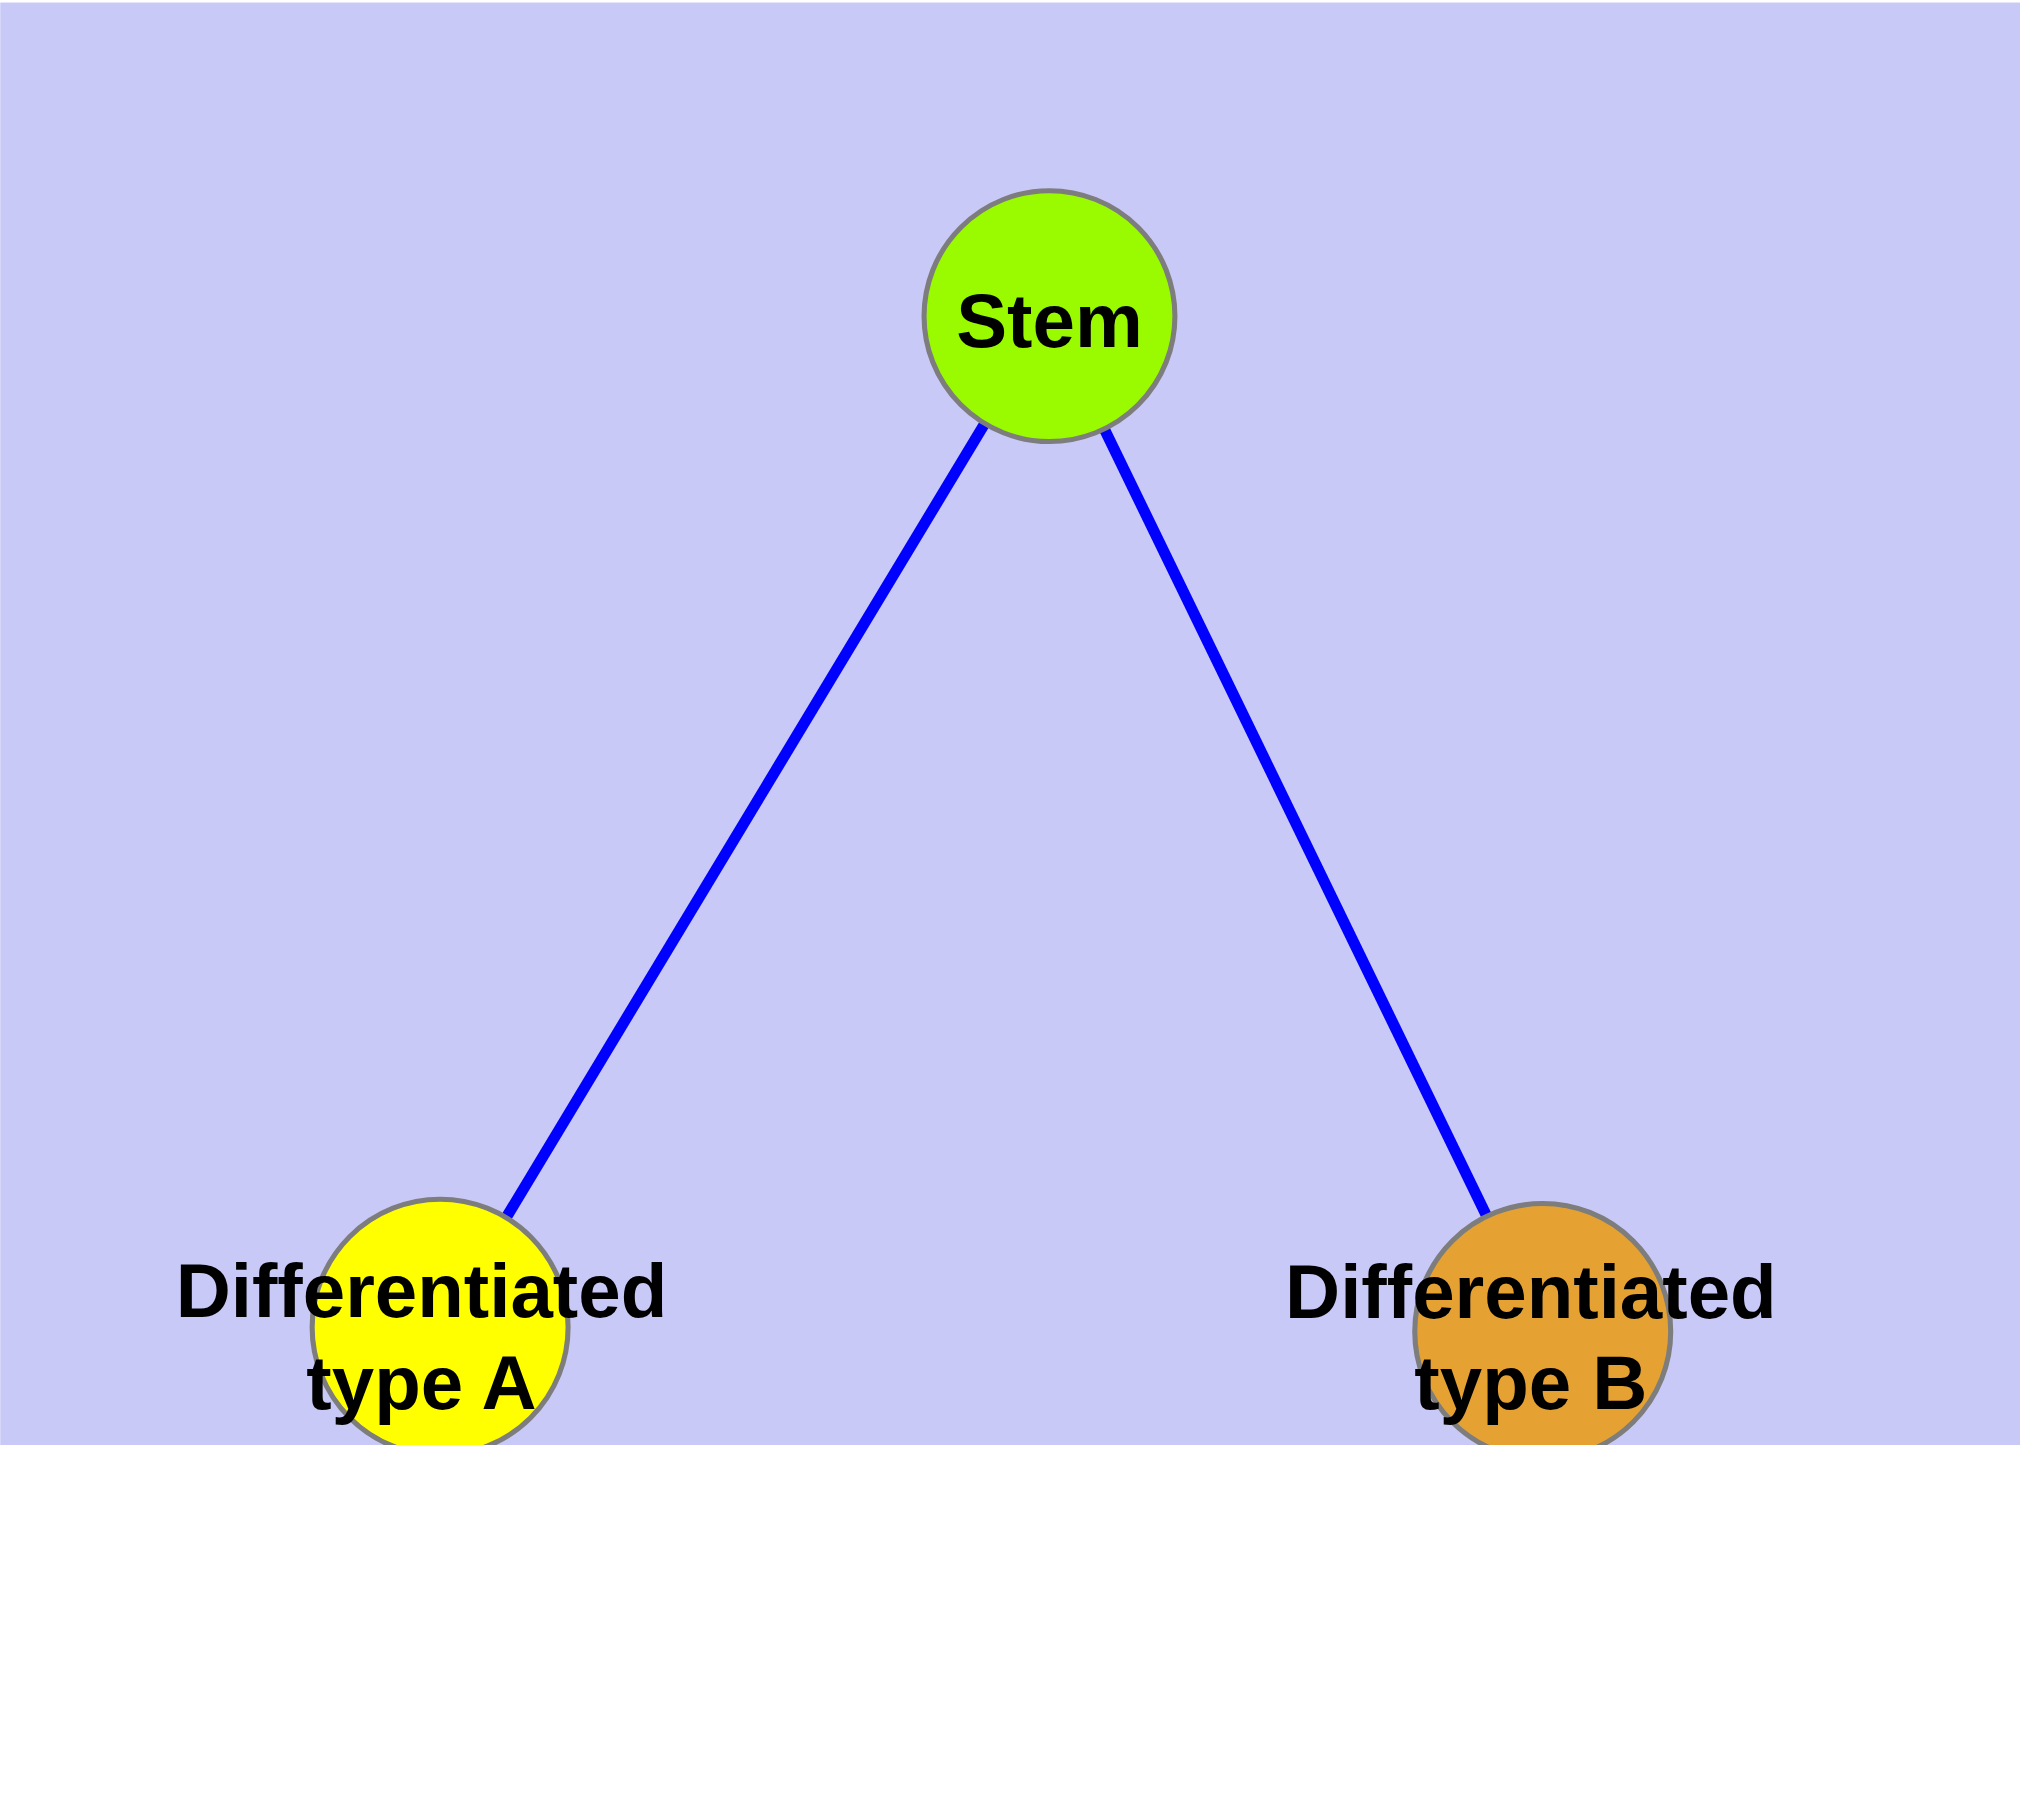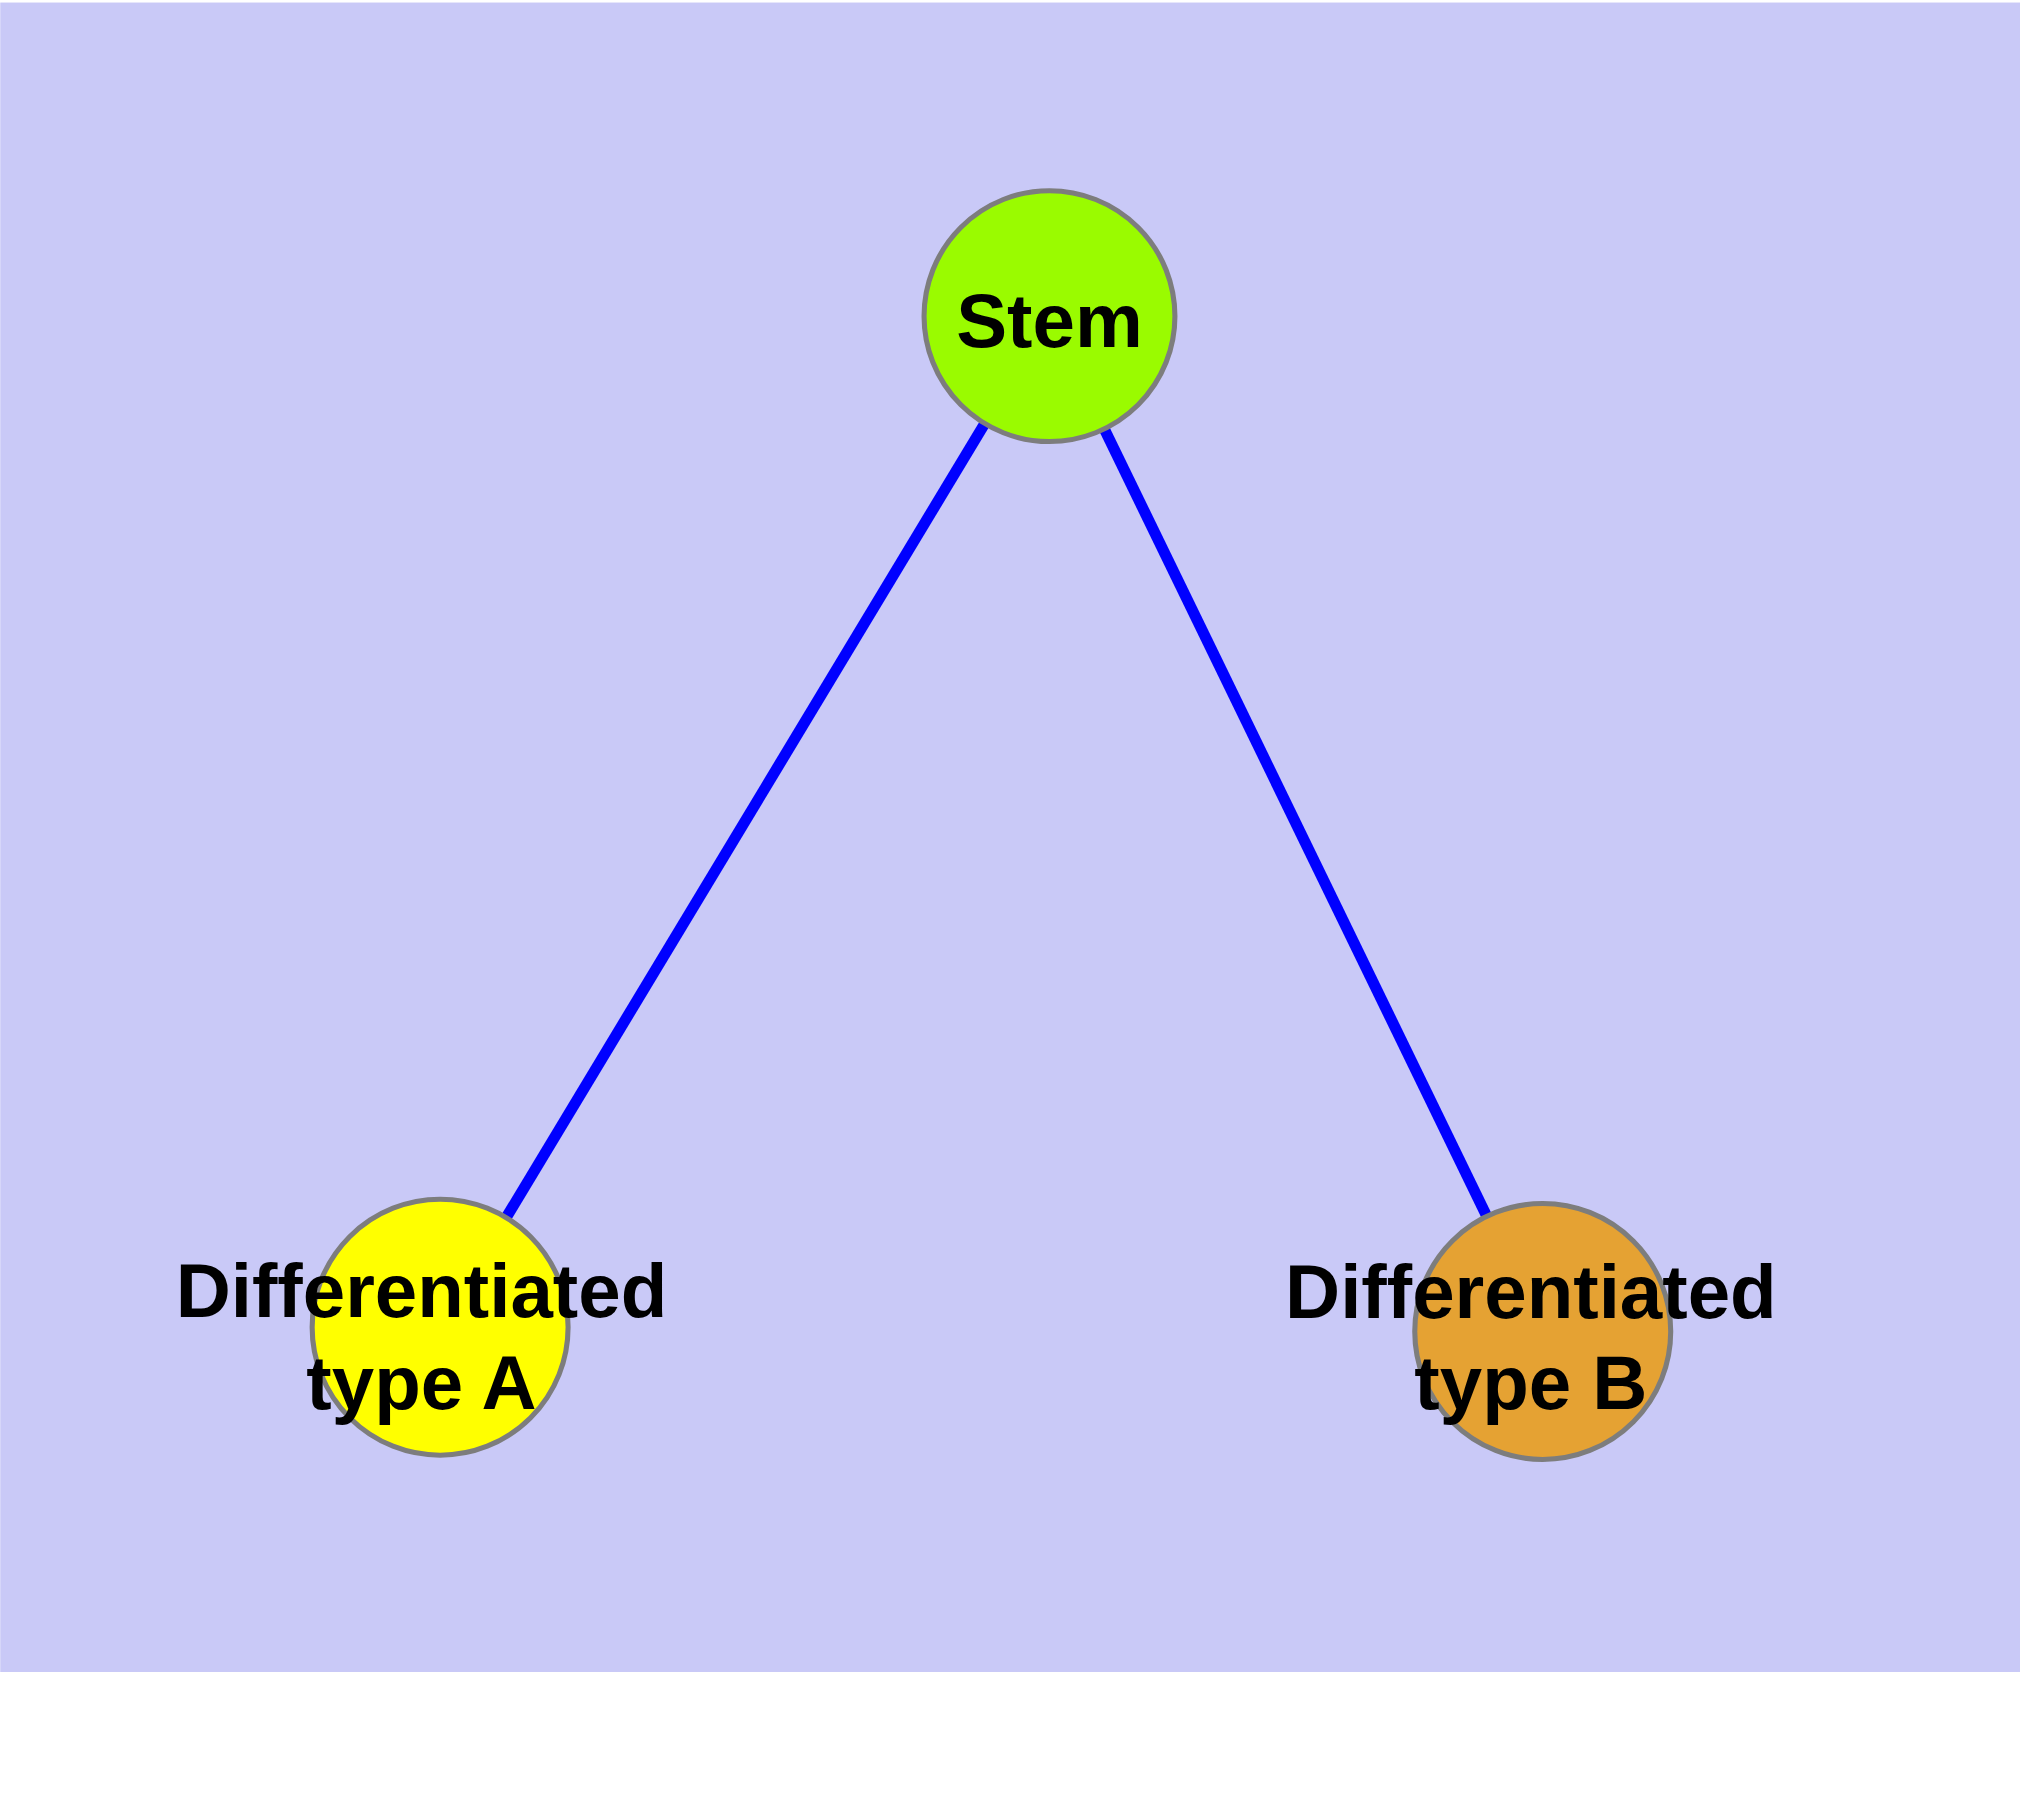--- a/index.html
+++ b/index.html
@@ -3,21 +3,21 @@
 <meta charset="utf-8">
 <style>
   html, body {
     margin: 0;
     padding: 0;
     background: #ffffff;
   }
   .stage {
     position: relative;
     width: 2021px;
-    height: 1672px;
+    height: 1445px;
     overflow: hidden;
   }
   svg.graph {
     display: block;
     width: 2021px;
     height: 1812px;
   }
   .edge {
     stroke-width: 13;
     fill: none;

